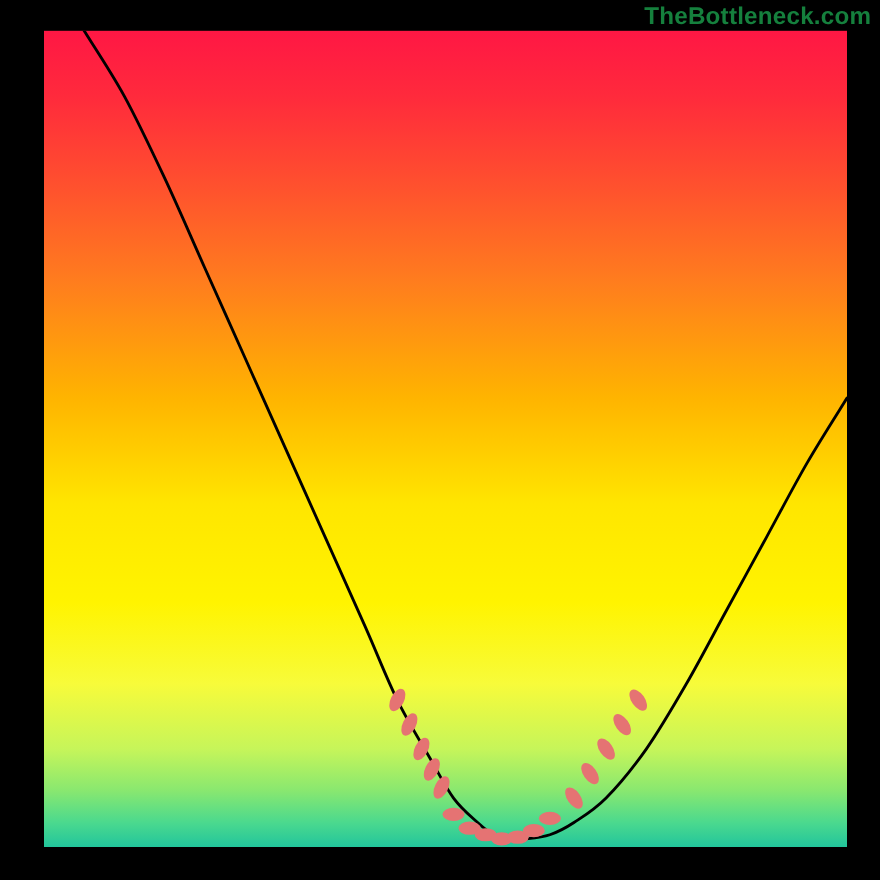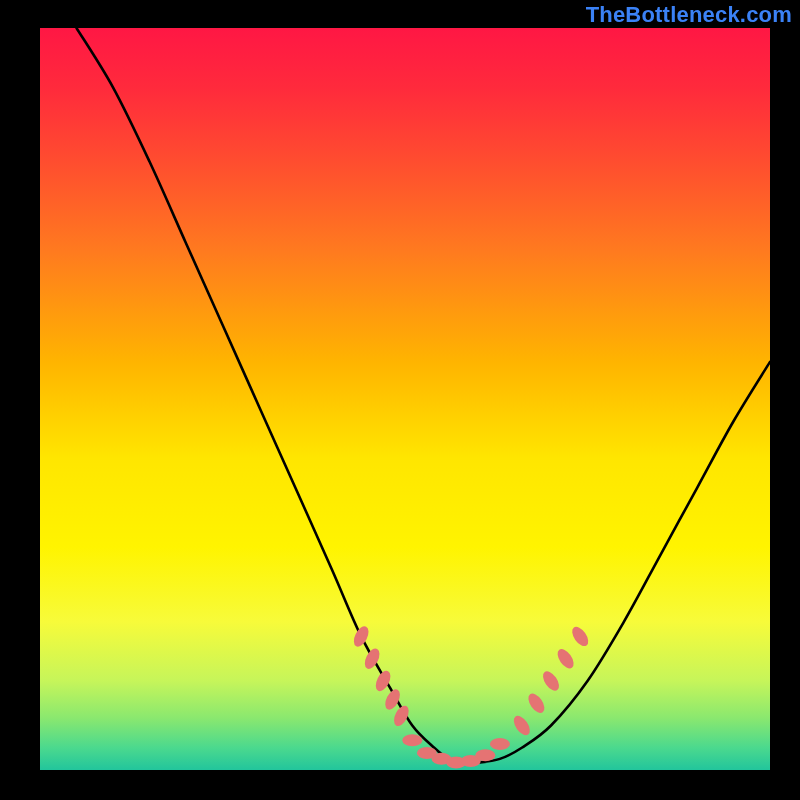--- a/index.html
+++ b/index.html
@@ -13,21 +13,21 @@
   }
   .wrap {
     position: relative;
     width: 800px;
     height: 800px;
   }
   .attribution {
     position: absolute;
     top: 2px;
     right: 8px;
-    color: #3b82f6;
+    color: #15803d;
     font-size: 22px;
     font-weight: 600;
     letter-spacing: 0.2px;
     z-index: 20;
   }
   svg {
     position: absolute;
     top: 0;
     left: 0;
   }

